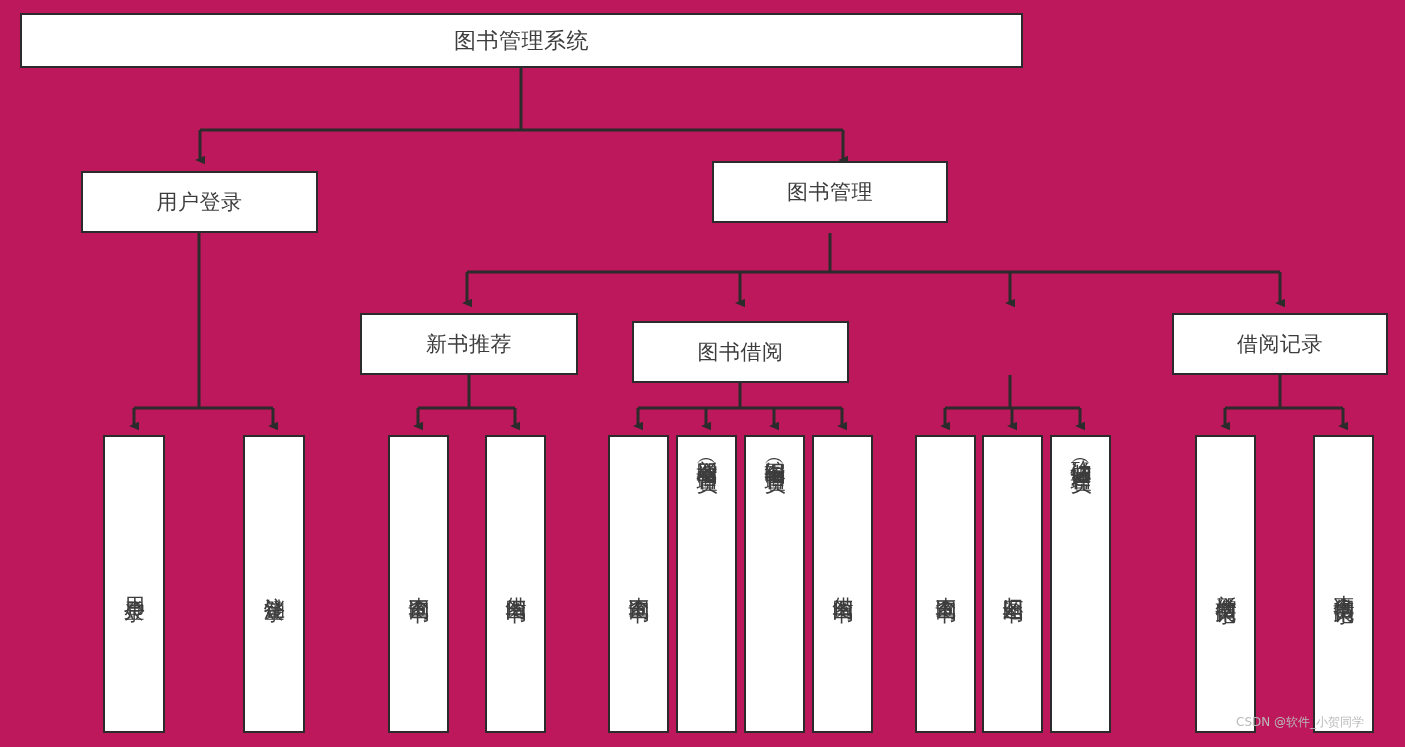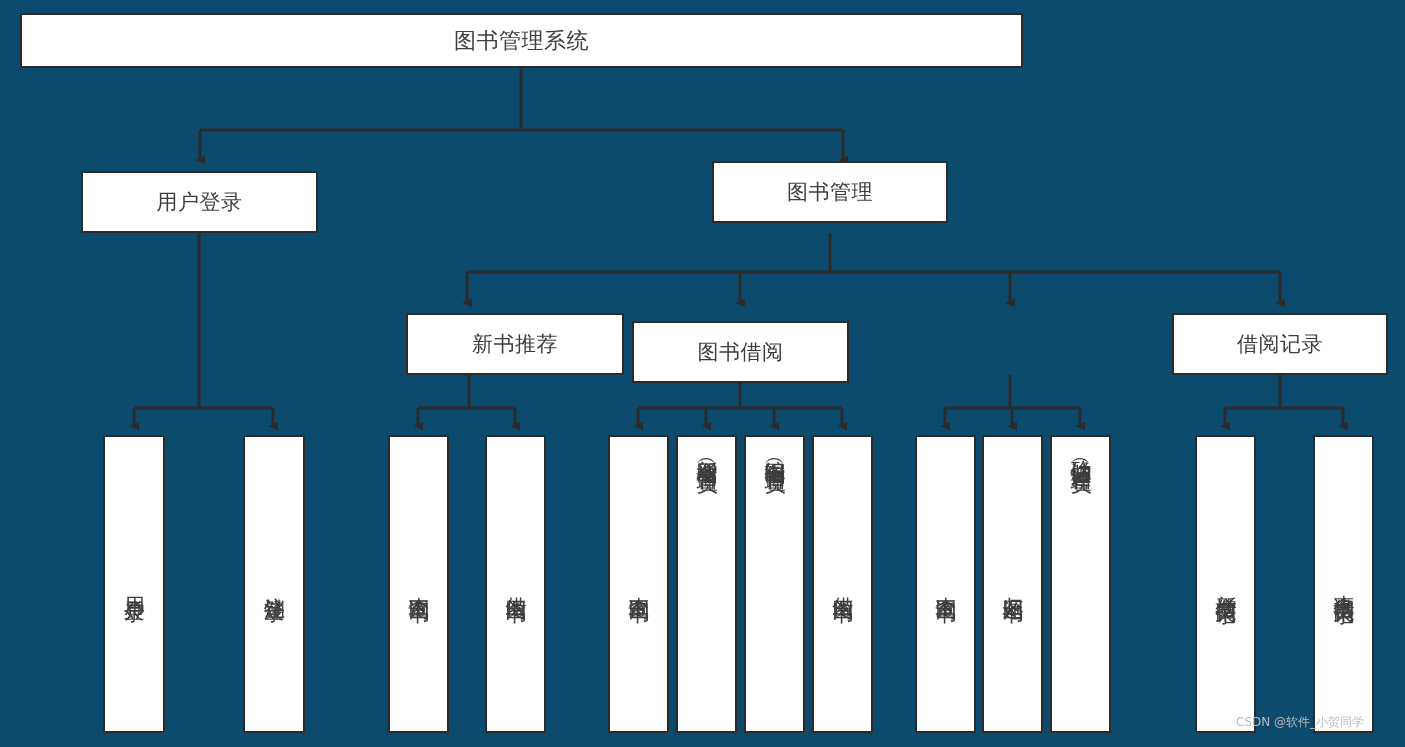--- a/index.html
+++ b/index.html
@@ -10,21 +10,21 @@
   body {
     width: 1405px; height: 747px;
     font-family: "DejaVu Sans", "Liberation Sans", sans-serif;
     overflow: hidden;
     position: relative;
   }
   #canvas {
     position: relative;
     width: 1405px;
     height: 747px;
-    background: #0c4a6e;
+    background: #be185d;
   }
   #edges {
     position: absolute;
     left: 0; top: 0;
     width: 1405px; height: 747px;
     pointer-events: none;
   }
   .node {
     position: absolute;
     border: 2.5px solid #2b2b2b;
@@ -130,21 +130,21 @@
   </div>
 
   <div class="node h" style="left:81px; top:171px; width:237px; height:62px;">
     <span class="label">用户登录</span>
   </div>
 
   <div class="node h" style="left:712px; top:161px; width:236px; height:62px;">
     <span class="label">图书管理</span>
   </div>
 
-  <div class="node h" style="left:360px; top:313px; width:218px; height:62px;margin-left:46px;">
+  <div class="node h" style="left:360px; top:313px; width:218px; height:62px;">
     <span class="label">新书推荐</span>
   </div>
 
   <div class="node h" style="left:632px; top:321px; width:217px; height:62px;align-items:center;">
     <span class="label">图书借阅</span>
   </div>
 
 
   <div class="node h" style="left:1172px; top:313px; width:216px; height:62px;font-family:Liberation Serif, serif;">
     <span class="label">借阅记录</span>

